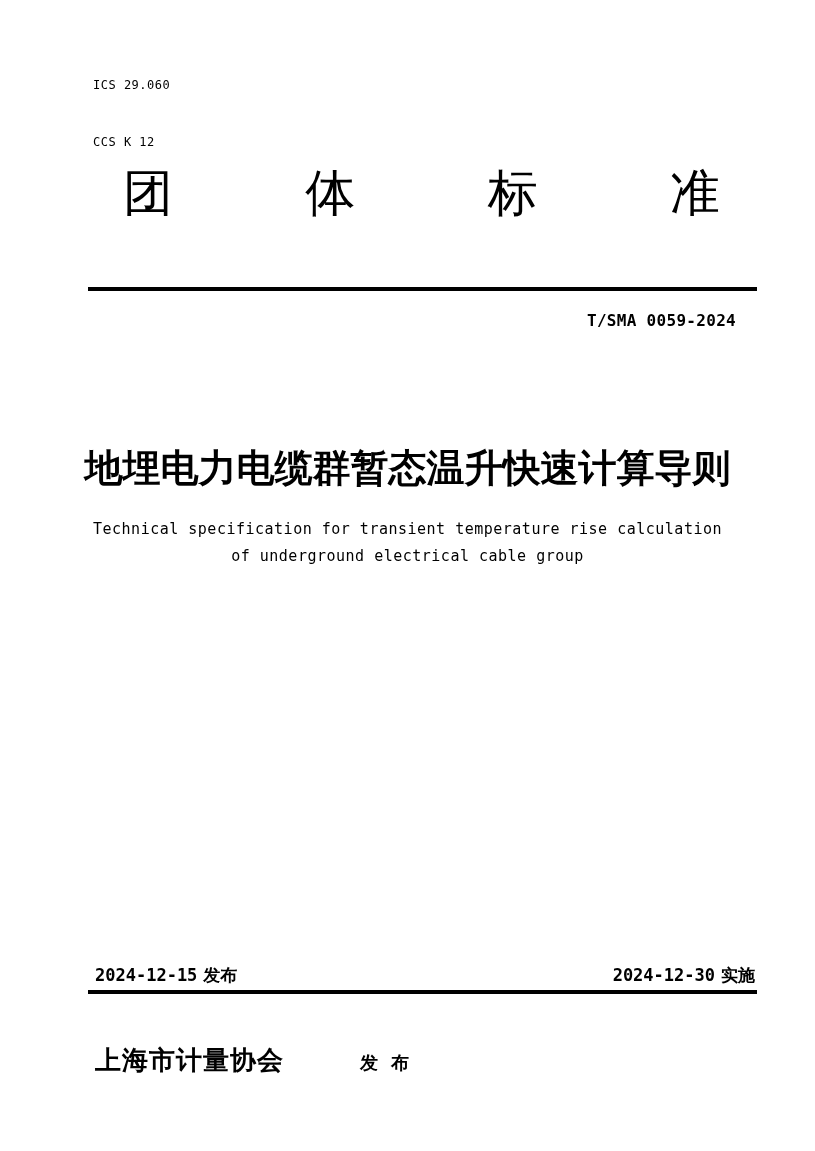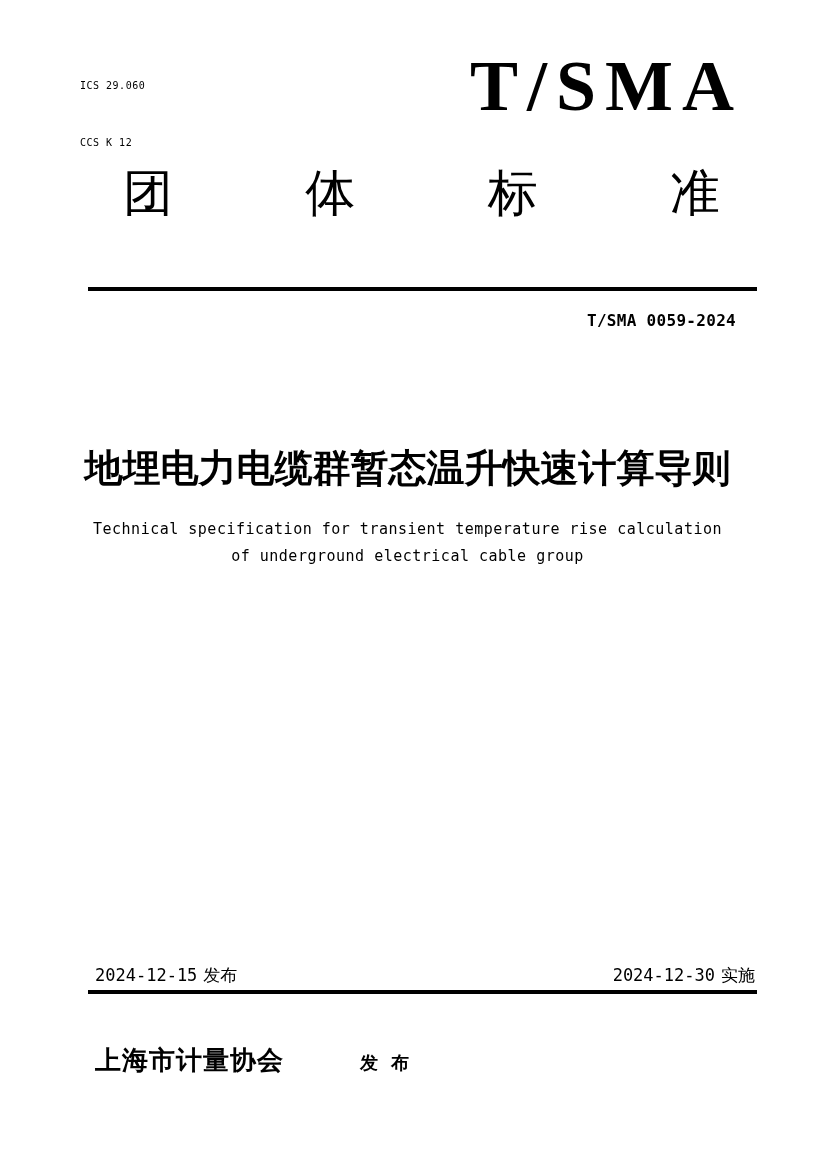--- a/index.html
+++ b/index.html
@@ -7,22 +7,22 @@
     position:relative;
     width:815px;height:1151px;
     margin:0 auto;
     background:#ffffff;
     color:#000;
     font-family:"Liberation Sans", sans-serif;
     overflow:hidden;
   }
 
   .ics-block{
-    position:absolute;left:80px;top:38px;
-    font-size:10px;line-height:19px;letter-spacing:0.5px;
+    position:absolute;left:93px;top:38px;
+    font-size:12px;line-height:19px;letter-spacing:0.5px;
     font-family:"DejaVu Sans Mono", monospace;
     white-space:pre;
   }
   .logo{
     position:absolute;top:50px;right:72px;
     font-family:"Liberation Serif","DejaVu Serif",serif;
     font-weight:bold;font-size:72px;line-height:1;
     letter-spacing:9px;
   }
   .type-row{
@@ -53,21 +53,21 @@
     position:absolute;left:0;top:516px;width:815px;
     text-align:center;
     font-family:"DejaVu Sans Mono", monospace;
     font-size:15px;line-height:27px;letter-spacing:0.5px;
   }
 
   .dates-row{
     position:absolute;left:95px;top:963px;width:660px;
     display:flex;justify-content:space-between;align-items:flex-end;
     font-family:"DejaVu Sans Mono","Liberation Sans", monospace;
-    font-size:17px;line-height:24px;font-weight:normal;
+    font-size:17px;line-height:24px;font-weight:bold;
   }
   .date-label{margin-left:6px;font-family:"Liberation Sans", sans-serif;}
 
   .footer-row{
     position:absolute;left:95px;top:1044px;width:660px;
     display:flex;align-items:baseline;
   }
   .publisher{
     font-size:26px;line-height:32px;font-weight:bold;letter-spacing:1px;
   }
@@ -79,21 +79,20 @@
 </head>
 <body>
 
 <div class="page">
 
   <div class="ics-block">
     <div>ICS 29.060</div>
     <div>CCS K 12</div>
   </div>
 
-  <div class="logo">T/SMA</div>
 
   <div class="type-row">
     <span>团</span>
     <span>体</span>
     <span>标</span>
     <span>准</span>
   </div>
 
   <div class="std-number">T/SMA 0059-2024</div>
 

